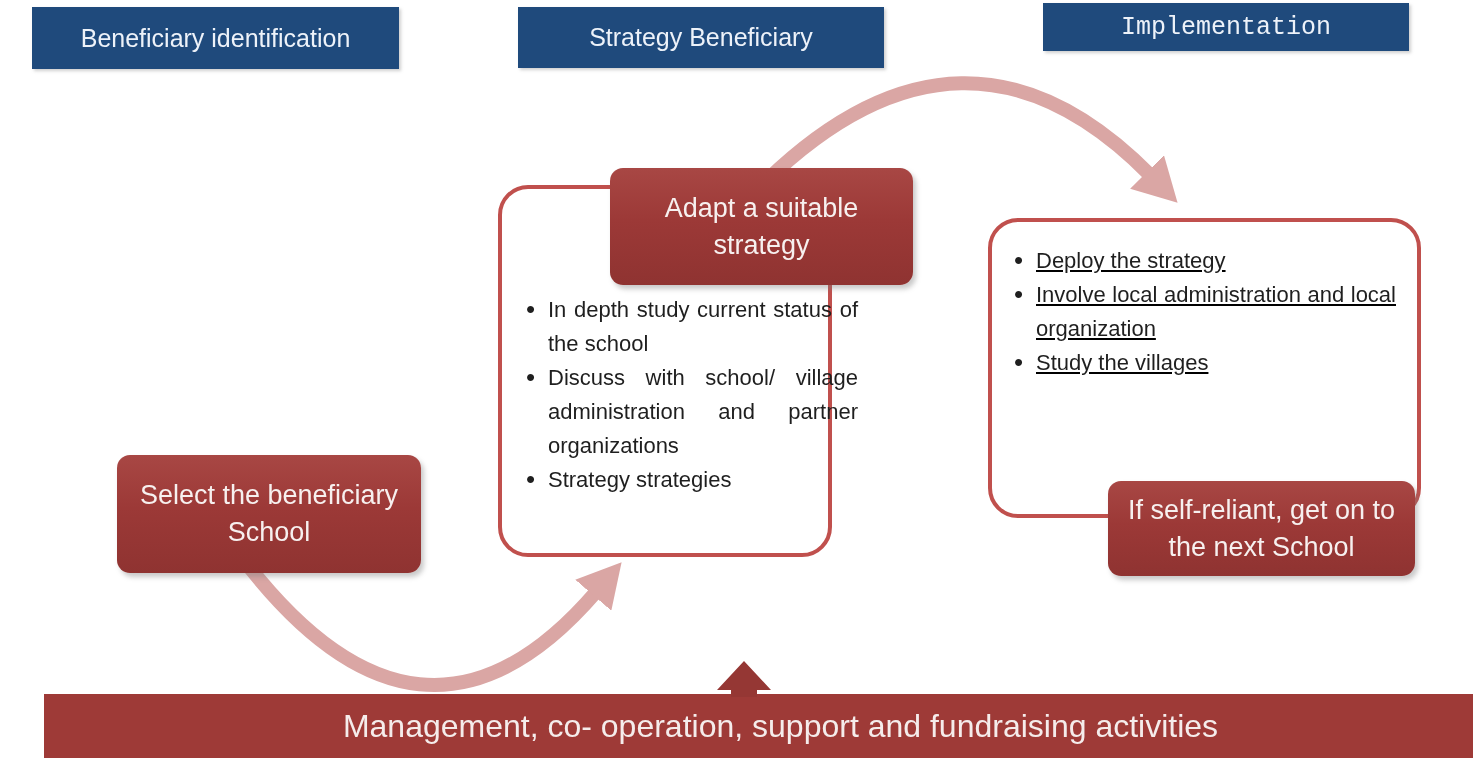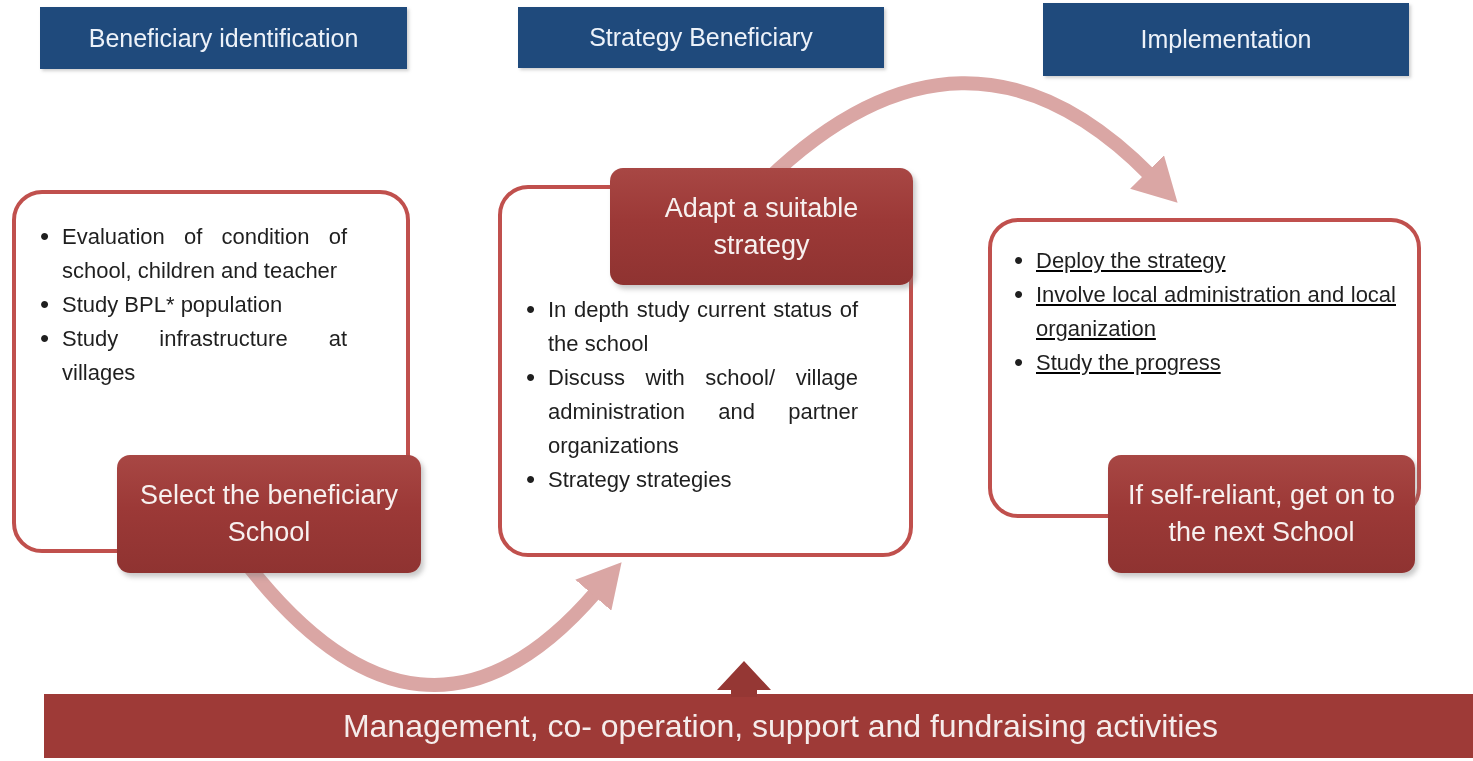--- a/index.html
+++ b/index.html
@@ -7,31 +7,31 @@
     position:relative; width:1473px; height:761px; overflow:hidden;
     background:#ffffff; font-family:"Liberation Sans", sans-serif;
   }
 
   
   .phase-header {
     position:absolute; background:#1F4A7C; color:#EDF2F9;
     display:flex; align-items:center; justify-content:center;
     font-size:25px; box-shadow:2px 2px 3px rgba(150,150,150,0.45);
   }
-  .h1 { left:40px;  top:7px; width:367px; height:62px; }
+  .h1 { left:32px;  top:7px; width:367px; height:62px; }
   .h2 { left:518px; top:7px; width:366px; height:61px; }
-  .h3 { left:1043px; top:3px; width:366px; height:73px; }
+  .h3 { left:1043px; top:3px; width:366px; height:48px;font-family:Liberation Mono, monospace; }
 
   
   .content-box {
     position:absolute; box-sizing:border-box; background:#ffffff;
     border:4px solid #C0504D; border-radius:30px; z-index:2;
   }
   .b1 { left:12px;  top:190px; width:398px; height:363px; }
-  .b2 { left:498px; top:185px; width:415px; height:372px; }
+  .b2 { left:498px; top:185px; width:334px; height:372px; }
   .b3 { left:988px; top:218px; width:433px; height:300px; }
 
   .content-box ul { list-style:none; margin:0; }
   .content-box li {
     position:relative; padding-left:20px; text-align:justify;
     font-size:22px; line-height:34px; color:#1f1f1f;
   }
   .content-box li::before {
     content:"\2022"; position:absolute; left:-2px; top:-1px; font-size:26px; color:#1f1f1f;
   }
@@ -43,21 +43,21 @@
   
   .callout {
     position:absolute; z-index:10; border-radius:13px;
     background:linear-gradient(180deg,#A84744 0%, #9C3937 45%, #8F3331 100%);
     color:#F7F0EF; display:flex; align-items:center; justify-content:center;
     text-align:center; font-size:27px; line-height:37px;
     box-shadow:3px 4px 5px rgba(120,120,120,0.4);
   }
   .c1 { left:117px;  top:455px; width:304px; height:118px; padding:5px 14px; box-sizing:border-box; }
   .c2 { left:610px;  top:168px; width:303px; height:117px; padding:0 12px; box-sizing:border-box; }
-  .c3 { left:1108px; top:455px; width:307px; height:118px; padding:0 4px;  box-sizing:border-box; }
+  .c3 { left:1108px; top:481px; width:307px; height:95px; padding:0 4px;  box-sizing:border-box; }
 
   
   .arrow-layer { position:absolute; left:0; top:0; z-index:5; pointer-events:none; }
 
   
   .banner {
     position:absolute; left:0; top:694px; width:1473px; height:64px;
     background:#9E3A37; color:#F5ECEB; display:flex; align-items:center; justify-content:center;
     font-size:32px; z-index:4;margin-left:44px;
   }
@@ -81,41 +81,34 @@
     <defs>
       <marker id="arrowhead" markerUnits="strokeWidth" markerWidth="3.2" markerHeight="3.4" viewBox="0 0 3.2 3.4" refX="0.3" refY="1.7" orient="auto">
         <path d="M0,0 L3.1,1.7 L0,3.4 Z" fill="#DAA6A4"></path>
       </marker>
     </defs>
     <path d="M 240 555 Q 421 795 596 592" fill="none" stroke="#DAA6A4" stroke-width="14" marker-end="url(#arrowhead)"></path>
     <path d="M 765 182 Q 965 -12 1150 175" fill="none" stroke="#DAA6A4" stroke-width="14" marker-end="url(#arrowhead)"></path>
     <polygon points="744,661 771,690 757,690 757,697 731,697 731,690 717,690" fill="#953734"></polygon>
   </svg>
 
-  <div class="content-box b1">
-    <ul>
-      <li>Evaluation of condition of school, children and teacher</li>
-      <li>Study BPL* population</li>
-      <li>Study infrastructure at villages</li>
-    </ul>
-  </div>
 
   <div class="content-box b2">
     <ul>
       <li>In depth study current status of the school</li>
       <li>Discuss with school/ village administration and partner organizations</li>
       <li>Strategy strategies</li>
     </ul>
   </div>
 
   <div class="content-box b3">
     <ul>
       <li>Deploy the strategy</li>
       <li>Involve local administration and local organization</li>
-      <li>Study the progress</li>
+      <li>Study the villages</li>
     </ul>
   </div>
 
   <div class="callout c1">
     <span>Select the beneficiary School</span>
   </div>
   <div class="callout c2">
     <span>Adapt a suitable strategy</span>
   </div>
   <div class="callout c3">

